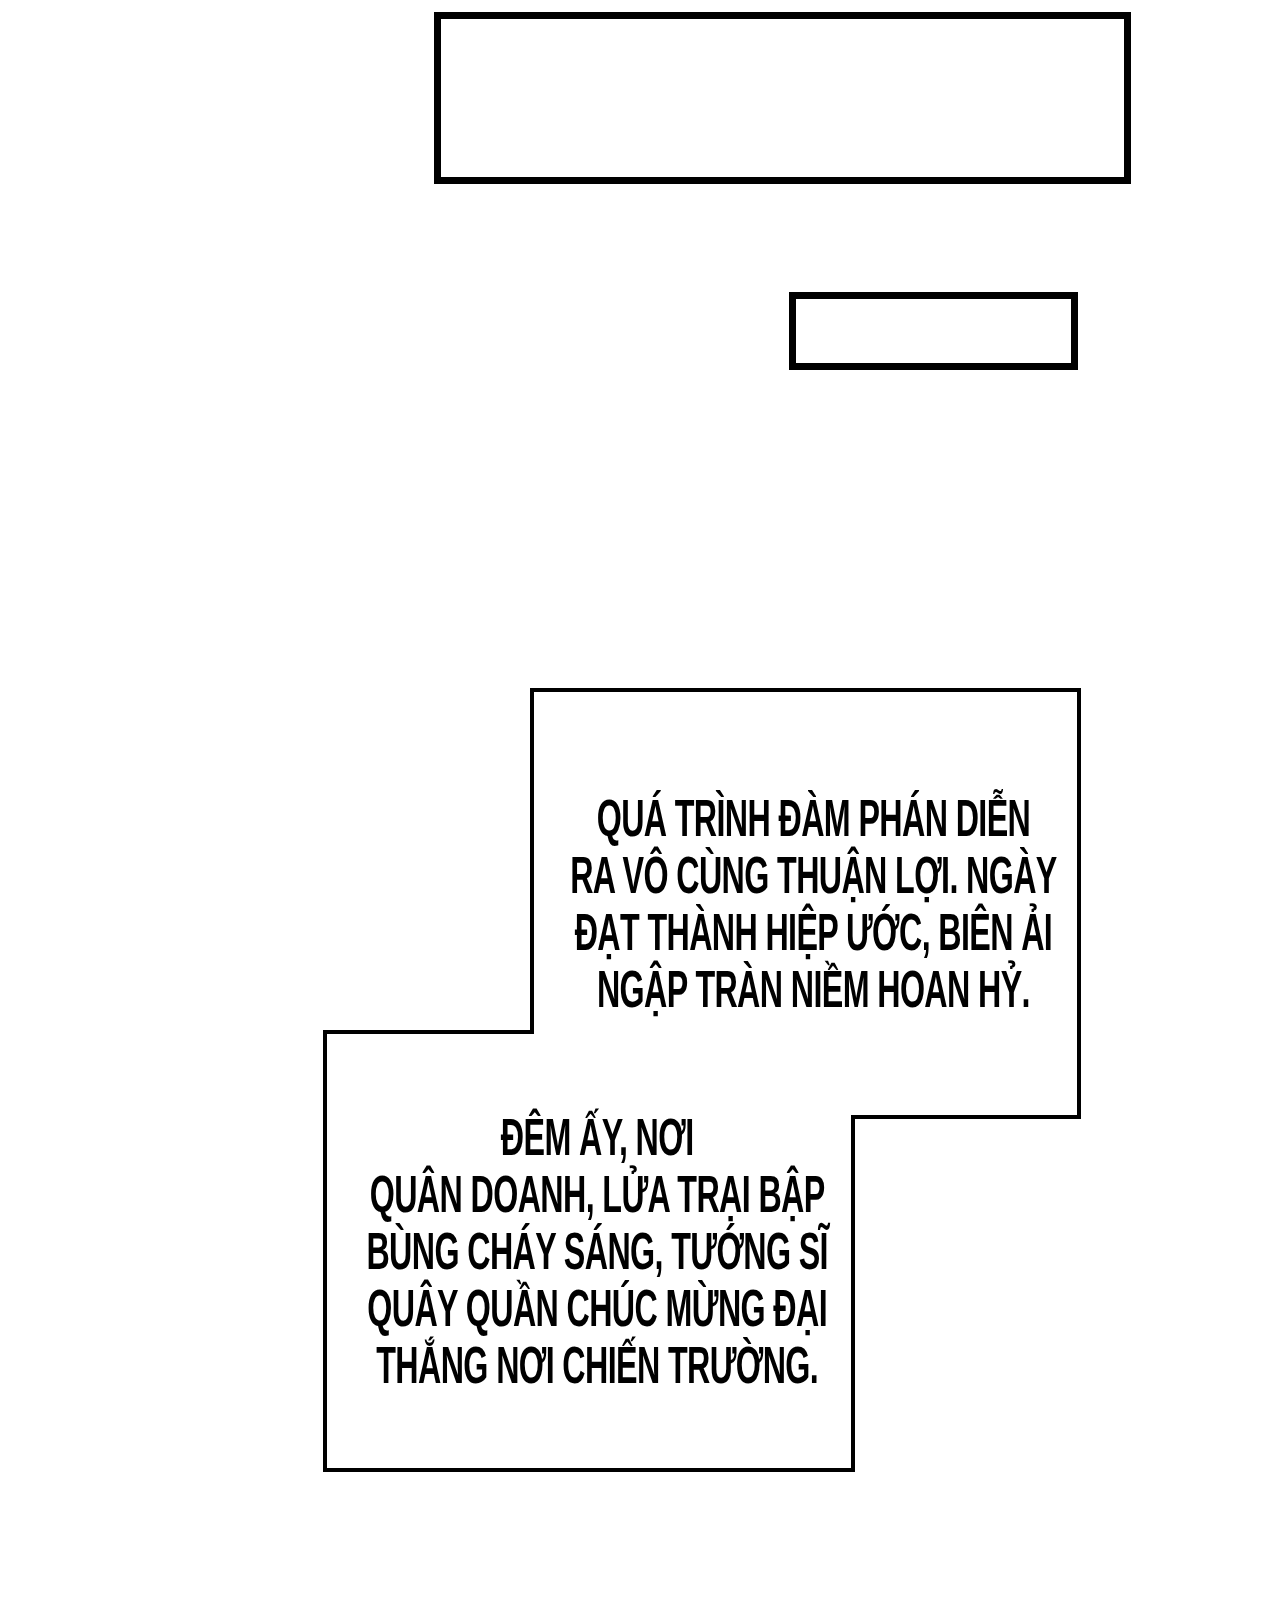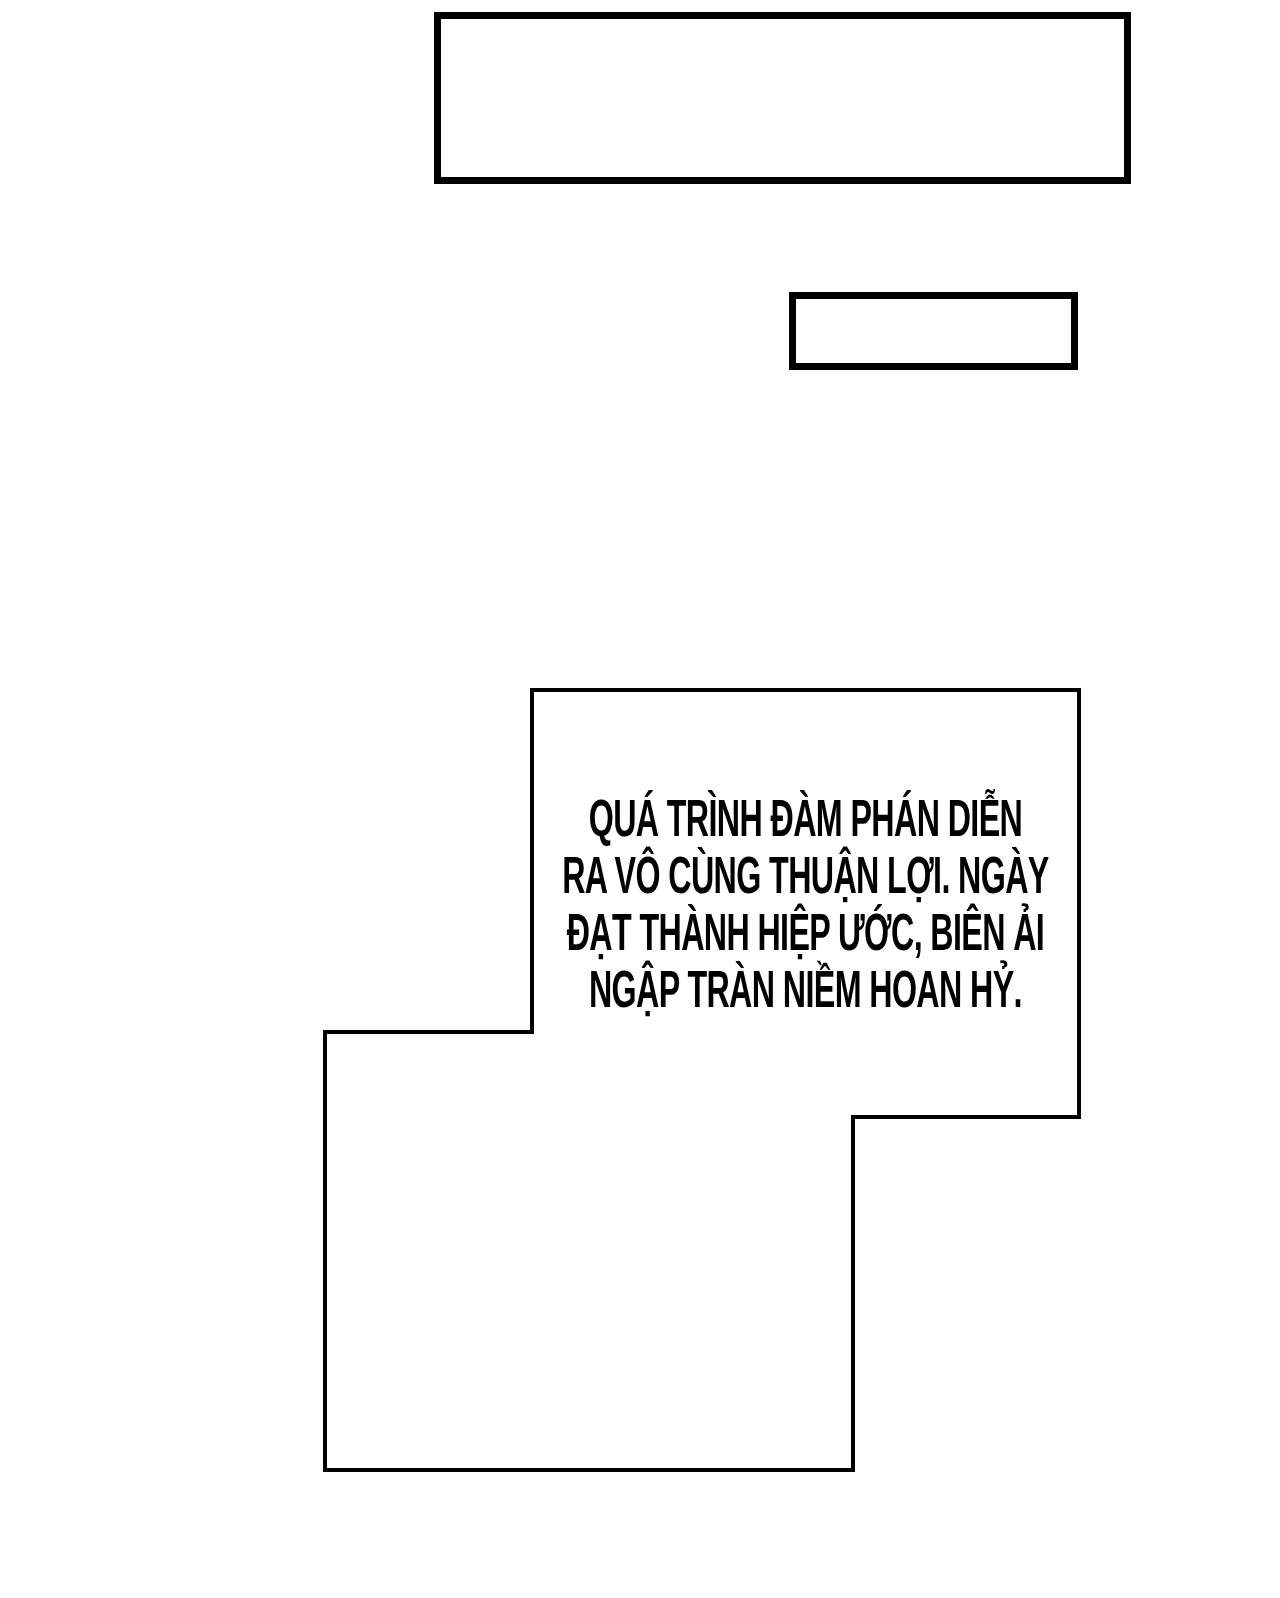--- a/index.html
+++ b/index.html
@@ -39,20 +39,21 @@
     top: 0;
     width: 1280px;
     height: 1598px;
   }
   .narration {
     position: absolute;
     display: flex;
     align-items: center;
     justify-content: center;
     text-align: center;
+    padding-left: 8px;
   }
   .narration-1 {
     left: 530px;
     top: 688px;
     width: 551px;
     height: 431px;
   }
   .narration-2 {
     left: 323px;
     top: 1030px;
@@ -95,14 +96,23 @@
 
   <div class="narration narration-1">
     <div class="narration-text">
       <div class="line">QUÁ TRÌNH ĐÀM PHÁN DIỄN</div>
       <div class="line">RA VÔ CÙNG THUẬN LỢI. NGÀY</div>
       <div class="line">ĐẠT THÀNH HIỆP ƯỚC, BIÊN ẢI</div>
       <div class="line">NGẬP TRÀN NIỀM HOAN HỶ.</div>
     </div>
   </div>
 
+  <div class="narration narration-2">
+    <div class="narration-text">
+      <div class="line">ĐÊM ẤY, NƠI</div>
+      <div class="line">QUÂN DOANH, LỬA TRẠI BẬP</div>
+      <div class="line">BÙNG CHÁY SÁNG, TƯỚNG SĨ</div>
+      <div class="line">QUÂY QUẦN CHÚC MỪNG ĐẠI</div>
+      <div class="line">THẮNG NƠI CHIẾN TRƯỜNG.</div>
+    </div>
+  </div>
 
 </div>
 
 </body></html>

